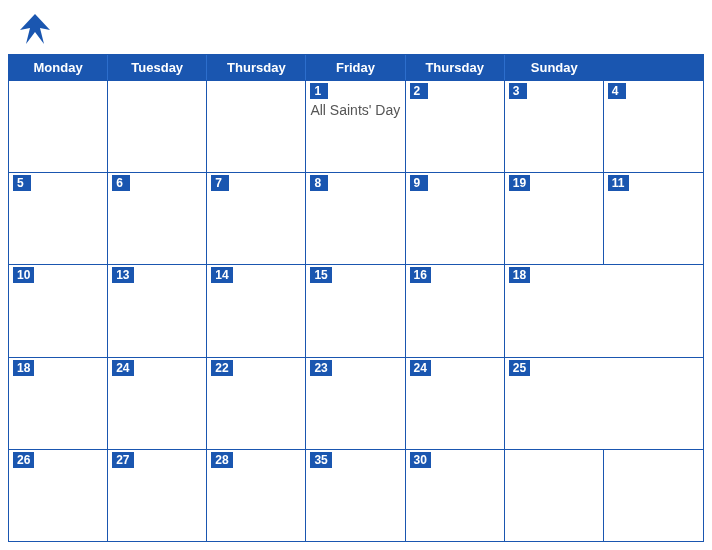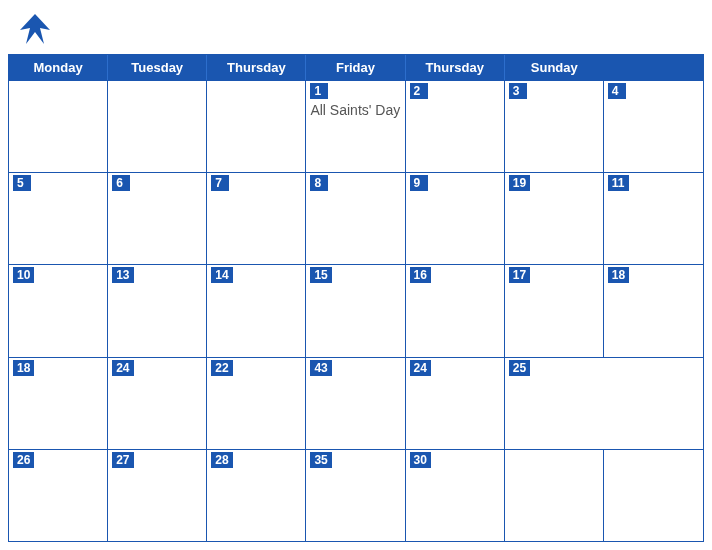--- a/index.html
+++ b/index.html
@@ -197,38 +197,35 @@
           <div class="calendar-cell">
             <span class="cell-number">14</span>
           </div>
           <div class="calendar-cell">
             <span class="cell-number">15</span>
           </div>
           <div class="calendar-cell">
             <span class="cell-number">16</span>
           </div>
           <div class="calendar-cell">
-            <span class="cell-number">17</span>
-          </div>
-          <div class="calendar-cell">
             <span class="cell-number">18</span>
           </div>
         </div>
         <div class="calendar-week">
           <div class="calendar-cell">
             <span class="cell-number">18</span>
           </div>
           <div class="calendar-cell">
             <span class="cell-number">24</span>
           </div>
           <div class="calendar-cell">
             <span class="cell-number">22</span>
           </div>
           <div class="calendar-cell">
-            <span class="cell-number">43</span>
+            <span class="cell-number">23</span>
           </div>
           <div class="calendar-cell">
             <span class="cell-number">24</span>
           </div>
           <div class="calendar-cell">
             <span class="cell-number">25</span>
           </div>
         </div>
         <div class="calendar-week">
           <div class="calendar-cell">

